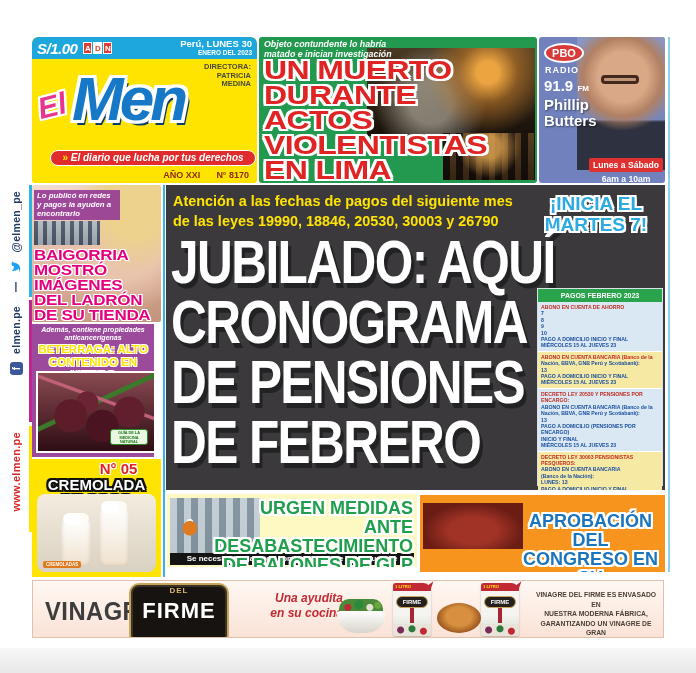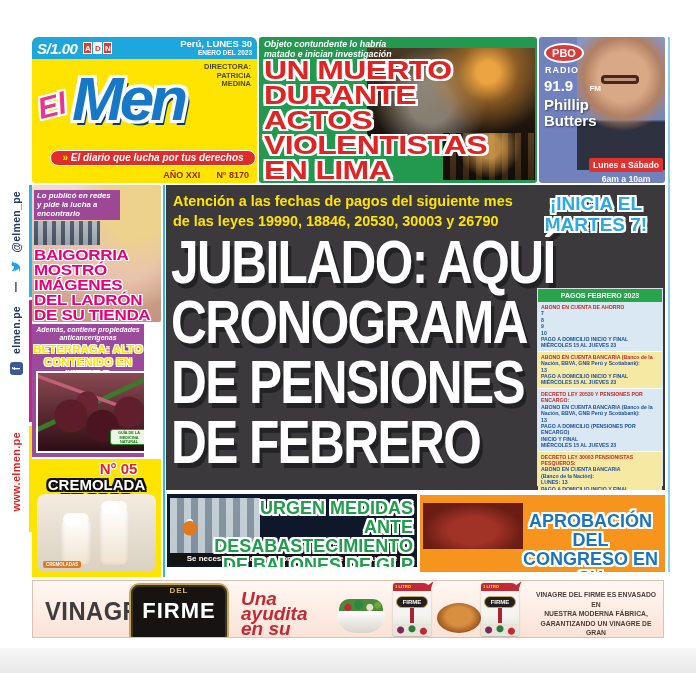--- a/index.html
+++ b/index.html
@@ -63,21 +63,21 @@
   .pbo { position:absolute; left:539px; top:37px; width:126px; height:146px; background:#7081bd; border-radius:3px; overflow:hidden; }
   .pbo-photo { position:absolute; right:0; top:0; width:88px; height:133px;
     background:radial-gradient(circle at 52% 30%, #d9a886 0 24%, #b08064 38%, transparent 52%),
       radial-gradient(circle at 52% 16%, #5a4436 0 14%, transparent 22%),
       linear-gradient(transparent 62%, #2e3240 64%),
       linear-gradient(#8a97c4,#6b7cb4); }
   .pbo-glasses { position:absolute; right:26px; top:38px; width:38px; height:9px; border:3px solid #43281e; border-radius:4px; background:rgba(120,90,70,.25); }
   .pbo-logo { position:absolute; left:5px; top:6px; width:40px; height:20px; background:#d93a3a; border:2px solid #fff; border-radius:50%; color:#fff; font-weight:900; font-size:11px; text-align:center; line-height:17px; z-index:2; }
   .pbo-radio { position:absolute; left:6px; top:28px; color:#fff; font-weight:900; font-size:9px; letter-spacing:1px; z-index:2; }
   .pbo-freq { position:absolute; left:5px; top:40px; color:#fff; font-weight:900; font-size:15px; z-index:2; }
-  .pbo-freq small { font-size:8px; font-weight:bold;margin-left:12px; }
+  .pbo-freq small { font-size:8px; font-weight:bold; }
   .pbo-host { position:absolute; left:5px; top:60px; color:#fff; font-weight:900; font-size:15px; line-height:16px; z-index:2; text-shadow:1px 1px 2px rgba(0,0,0,.5); }
   .pbo-sched { position:absolute; left:2px; right:2px; top:121px; height:14px; background:#e03131; color:#fff; font-weight:bold; font-size:8.6px; text-align:center; line-height:14px; z-index:2; border-radius:2px;margin-left:48px; }
 
   
   .main-story { position:absolute; left:166px; top:185px; width:499px; height:305px; background:#3b393c; overflow:hidden; }
   .ms-kicker { position:absolute; left:7px; top:6px; color:#ffe400; font-weight:900; font-size:15.5px; z-index:2; }
   .ms-kicker div { line-height:20px; transform:scaleX(.93); transform-origin:left; }
   .ms-badge { position:absolute; right:3px; top:8px; width:132px; text-align:center; color:#2daae1; font-weight:900; font-size:19px; z-index:2; }
   .ms-badge div { line-height:21px;
     text-shadow:-2px -2px 0 #fff,2px -2px 0 #fff,-2px 2px 0 #fff,2px 2px 0 #fff,-2px 0 0 #fff,2px 0 0 #fff,0 -2px 0 #fff,0 2px 0 #fff; }
@@ -96,21 +96,21 @@
       radial-gradient(ellipse at 70% 45%, #e9c4ad 0 30%, transparent 60%),
       linear-gradient(165deg,#f2ddd3 0%,#e3bca8 45%,#d0a28c 75%,#c2947e 100%); }
   .b-kicker { position:absolute; left:2px; top:5px; width:86px; background:rgba(150,60,150,.92); color:#fff; font-weight:bold; font-style:italic; font-size:7.8px; line-height:8.8px; padding:2px 3px; z-index:2; }
   .b-photo { position:absolute; left:2px; top:36px; width:66px; height:24px; z-index:2;
     background:repeating-linear-gradient(90deg, rgba(40,50,70,.7) 0 4px, rgba(160,170,180,.55) 4px 9px), linear-gradient(#cfd4d8,#8e959b); }
   .b-headline { position:absolute; left:2px; top:62px; color:#e6007e; font-weight:900; font-size:15.5px; z-index:3; letter-spacing:-.3px; }
   .b-headline div { line-height:15px; transform:scaleX(1.1); transform-origin:left;
     text-shadow:-1px -1px 0 #fff,1px -1px 0 #fff,-1px 1px 0 #fff,1px 1px 0 #fff,-1px 0 0 #fff,1px 0 0 #fff,0 -1px 0 #fff,0 1px 0 #fff; }
 
   
-  .beterraga { position:absolute; left:32px; top:324px; width:112px; height:133px; background:#9c4a9c; overflow:hidden; }
+  .beterraga { position:absolute; left:32px; top:324px; width:122px; height:133px; background:#9c4a9c; overflow:hidden; }
   .bt-kicker { position:absolute; left:0; right:0; top:2px; text-align:center; color:#fff; font-weight:bold; font-style:italic; font-size:7px; line-height:7.8px; }
   .bt-headline { position:absolute; left:0; right:0; top:19px; text-align:center; color:#ffe400; font-weight:900; font-size:11.5px; }
   .bt-headline div { line-height:13px; text-shadow:-1px -1px 0 #fff,1px -1px 0 #fff,-1px 1px 0 #fff,1px 1px 0 #fff; }
   .bt-photo { position:absolute; left:4px; top:47px; width:121px; height:82px; border:2px solid #fff;
     background:radial-gradient(circle at 28% 55%, #5c1c28 0 17%, transparent 18%),
       radial-gradient(circle at 55% 68%, #4a1420 0 19%, transparent 20%),
       radial-gradient(circle at 78% 50%, #611e2c 0 15%, transparent 16%),
       radial-gradient(circle at 42% 38%, #6b2433 0 13%, transparent 14%),
       linear-gradient(20deg, transparent 60%, #c2607a 61% 63%, transparent 64%),
       linear-gradient(-25deg, transparent 55%, #3a7a2a 56% 59%, transparent 60%),
@@ -123,21 +123,21 @@
   .cr-num { color:#e02424; text-shadow:-1px -1px 0 #fff,1px -1px 0 #fff,-1px 1px 0 #fff,1px 1px 0 #fff;padding-left:44px; }
   .cr-word { color:#fff; text-shadow:-2px -2px 0 #111,2px -2px 0 #111,-2px 2px 0 #111,2px 2px 0 #111,-2px 0 0 #111,2px 0 0 #111,0 -2px 0 #111,0 2px 0 #111; }
   .cr-photo { position:absolute; left:5px; top:35px; width:119px; height:78px; border-radius:8px; background:linear-gradient(#f3ecdf,#d9d2c2); overflow:hidden; }
   .glass { position:absolute; bottom:6px; width:30px; background:linear-gradient(#ffffff,#efe2ce); border-radius:3px 3px 6px 6px; box-shadow:inset 0 0 4px rgba(150,130,100,.4); }
   .glass.g1 { left:24px; height:46px; }
   .glass.g2 { left:62px; height:58px; }
   .glass::before { content:""; position:absolute; top:-7px; left:2px; right:2px; height:12px; background:radial-gradient(circle at 30% 60%, #fff 0 45%, transparent 60%), radial-gradient(circle at 70% 60%, #fdfbf4 0 45%, transparent 60%), #f7f2e6; border-radius:8px; }
   .cr-badge { position:absolute; left:6px; bottom:4px; background:#e07a1e; color:#fff; font-weight:bold; font-size:4.5px; padding:1px 3px; border-radius:2px; }
 
   
-  .glp { position:absolute; left:166px; top:493px; width:252px; height:75px; background:#0f172a; border:1px solid #fff; overflow:hidden; }
+  .glp { position:absolute; left:166px; top:493px; width:252px; height:75px; background:#fef9c3; border:1px solid #fff; overflow:hidden; }
   .glp-photo { position:absolute; left:3px; top:4px; width:90px; height:55px;
     background:radial-gradient(circle at 22% 55%, #e07a1e 0 9%, transparent 10%),
       radial-gradient(circle at 22% 44%, #f5f5f5 0 4%, transparent 5%),
       repeating-linear-gradient(90deg, rgba(200,210,216,.9) 0 7px, rgba(130,146,158,.9) 7px 14px),
       linear-gradient(200deg,#b8c4cc,#5f7484); }
   .glp-headline { position:absolute; right:4px; top:5px; width:200px; text-align:right; color:#1f9e4c; font-weight:900; font-size:18px; z-index:2; }
   .glp-headline div { line-height:19px;
     text-shadow:-2px -2px 0 #fff,2px -2px 0 #fff,-2px 2px 0 #fff,2px 2px 0 #fff,-2px 0 0 #fff,2px 0 0 #fff,0 -2px 0 #fff,0 2px 0 #fff; }
   .glp-caption { position:absolute; left:3px; right:3px; bottom:2px; height:12px; background:#141414; color:#fff; font-weight:bold; font-size:8px; text-align:center; line-height:12px; }
 
@@ -151,21 +151,21 @@
   .cg-headline div { line-height:19px;
     text-shadow:-2px -2px 0 #fff,2px -2px 0 #fff,-2px 2px 0 #fff,2px 2px 0 #fff,-2px 0 0 #fff,2px 0 0 #fff,0 -2px 0 #fff,0 2px 0 #fff; }
   .cg-headline div:nth-child(1), .cg-headline div:nth-child(2) { padding-left:96px; }
 
   
   .vinagre { position:absolute; left:32px; top:580px; width:632px; height:58px; background:linear-gradient(#fff8f3,#fae2d6); border:1px solid #e0c0ae; overflow:hidden; }
   .vg-brand { position:absolute; left:12px; top:16px; font-size:25px; font-weight:900; color:#3d3d3d; letter-spacing:.5px; transform:scaleX(.95); transform-origin:left; }
   .vg-plaque { position:absolute; left:96px; top:2px; width:100px; height:60px; background:#161310; border:2px solid #c9a55c; border-radius:10px 10px 8px 8px; box-shadow:inset 0 0 0 2px #3a3424; text-align:center; }
   .vg-del { color:#d9b96a; font-weight:bold; font-size:8px; line-height:12px; letter-spacing:1px; }
   .vg-firme { color:#fff; font-weight:900; font-size:22px; letter-spacing:1px; line-height:28px; }
-  .vg-slogan { position:absolute; left:208px; top:10px; width:102px; text-align:left; color:#c32a33; font-style:italic; font-weight:bold; font-size:19px; line-height:15px; }
+  .vg-slogan { position:absolute; left:208px; top:10px; width:102px; text-align:right; color:#c32a33; font-style:italic; font-weight:bold; font-size:12px; line-height:15px; }
   .vg-salad { position:absolute; left:304px; top:18px; width:48px; height:34px; }
   .vg-salad .top { position:absolute; left:2px; top:0; right:2px; height:14px;
     background:radial-gradient(circle at 20% 60%, #c12a35 0 3px, transparent 4px),
       radial-gradient(circle at 45% 40%, #2a8a3a 0 4px, transparent 5px),
       radial-gradient(circle at 70% 60%, #e8e2d2 0 3px, transparent 4px),
       radial-gradient(circle at 88% 45%, #6aa83a 0 3px, transparent 4px), #4a8a3a; border-radius:10px 10px 0 0; }
   .vg-salad .bowl { position:absolute; left:0; top:12px; right:0; bottom:0; background:linear-gradient(#ffffff,#d9d4cc); border-radius:4px 4px 22px 22px; }
   .pouch { position:absolute; top:2px; width:38px; height:53px; background:linear-gradient(#f5f4f0 0 60%, #d8dcd2 100%); border-radius:3px 9px 3px 3px; box-shadow:0 1px 2px rgba(0,0,0,.25); }
   .pouch .size { position:absolute; top:0; left:0; right:0; height:8px; background:#c12a35; color:#ffe400; font-size:4.2px; font-weight:bold; line-height:8px; padding-left:2px; border-radius:3px 9px 0 0; }
   .pouch .spout { position:absolute; top:-3px; right:-1px; width:0; height:0; border-left:7px solid transparent; border-bottom:10px solid #c12a35; transform:rotate(18deg); }
@@ -309,21 +309,21 @@
         <div>JUBILADO: AQUÍ</div>
         <div>CRONOGRAMA</div>
         <div>DE PENSIONES</div>
         <div>DE FEBRERO</div>
       </div>
   </section>
 
   <section class="baigorria">
     <div class="b-kicker">
         <div>Lo publicó en redes</div>
-        <div>y pide la lucha a</div>
+        <div>y pagos la ayuden a</div>
         <div>encontrarlo</div>
       </div>
     <div class="b-photo"></div>
     <div class="b-headline">
         <div>BAIGORRIA</div>
         <div>MOSTRÓ</div>
         <div>IMÁGENES</div>
         <div>DEL LADRÓN</div>
         <div>DE SU TIENDA</div>
       </div>

